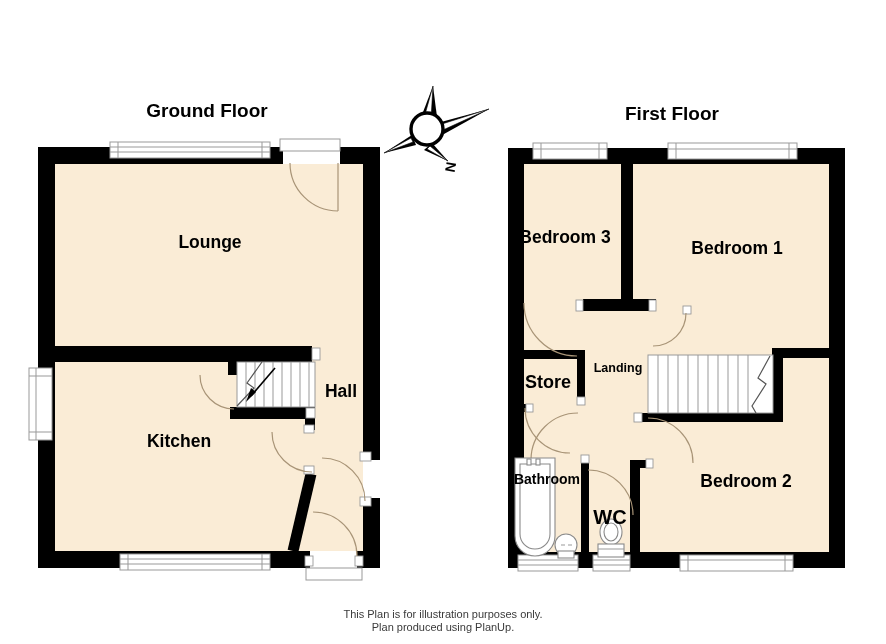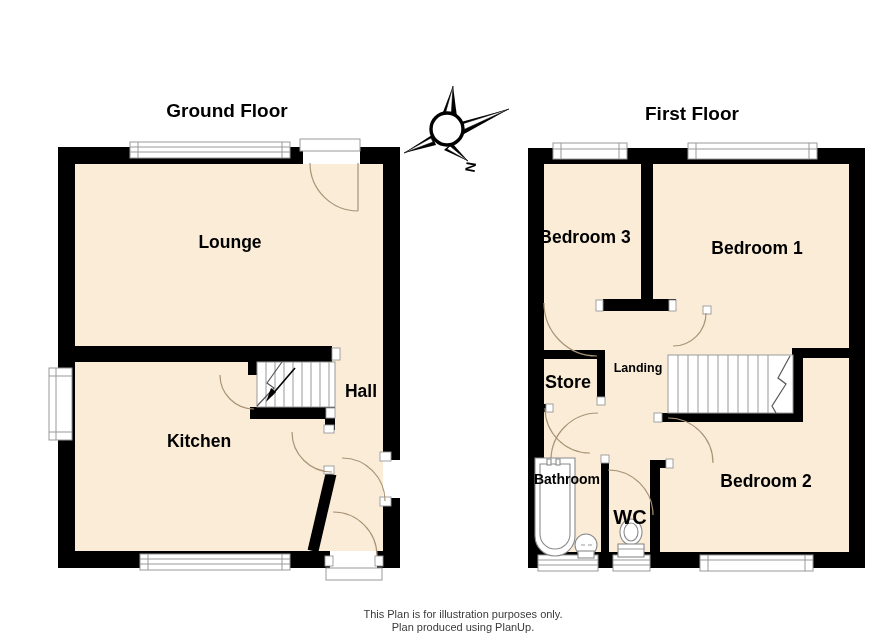--- a/index.html
+++ b/index.html
@@ -1,16 +1,16 @@
 <!DOCTYPE html>
 <html><head>
 <meta charset="utf-8">
 <style>
   html,body{margin:0;padding:0;background:#ffffff;}
-  .stage{width:788px;height:644px;position:relative;background:#fff;margin-left:20px;}
+  .stage{width:788px;height:644px;position:relative;background:#fff;}
   svg{display:block;}
   .wall{fill:#000000;}
   .win{fill:#ffffff;stroke:#999999;stroke-width:1;}
   .winline{stroke:#999999;stroke-width:1;fill:none;}
   .jamb{fill:#ffffff;stroke:#999999;stroke-width:0.9;}
   .arc{fill:none;stroke:#a89477;stroke-width:1.2;}
   .leaf{stroke:#a89477;stroke-width:1.2;}
   .stair{fill:#ffffff;stroke:#999999;stroke-width:1;}
   .tread{stroke:#999999;stroke-width:1;}
   .breakline{fill:none;stroke:#555555;stroke-width:1.2;}

